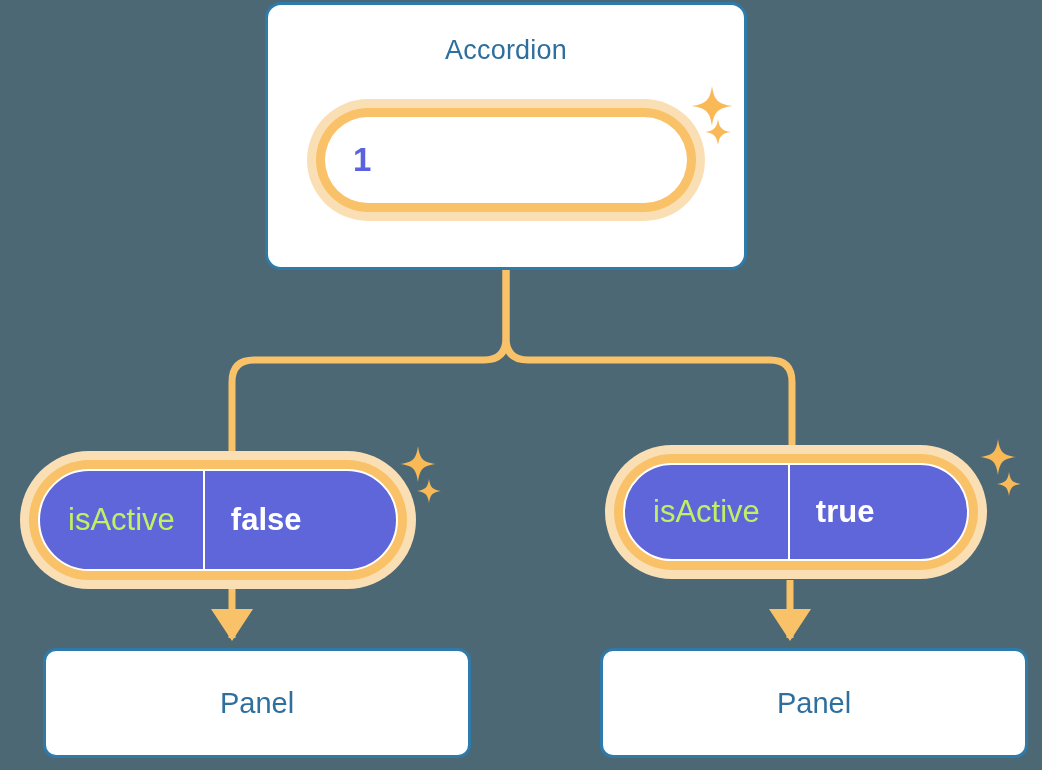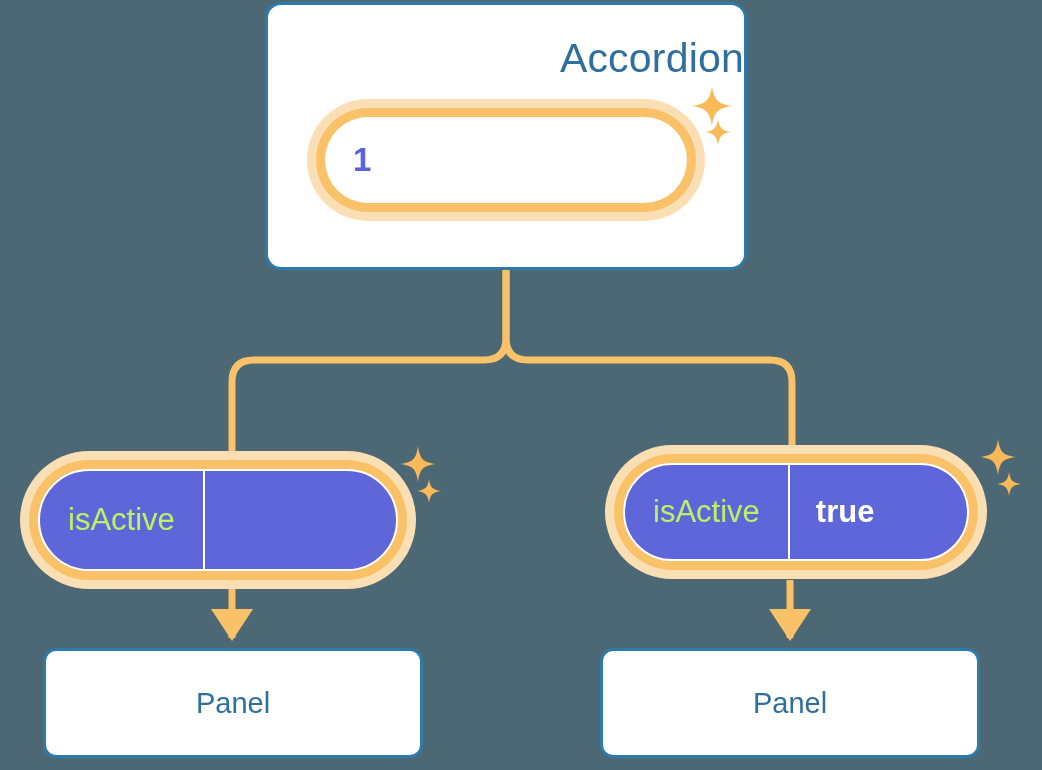--- a/index.html
+++ b/index.html
@@ -47,29 +47,29 @@
     width: 482px;
     height: 268px;
     border-radius: 16px;
   }
 
   .card-title {
     position: absolute;
     left: 0;
     right: 0;
     top: 30px;
-    text-align: right;
-    font-size: 41px;
+    text-align: center;
+    font-size: 27px;
     color: #2f6f9e;
     letter-spacing: 0.2px;
     white-space: nowrap;
   }
 
   .card-panel {
-    width: 380px;
+    width: 428px;
     height: 110px;
     border-radius: 13px;
     border-width: 3px;
   }
   .panel-left  { left: 43px;  top: 648px; }
   .panel-right { left: 600px; top: 648px; }
 
   .panel-label {
     position: absolute;
     left: 0;
@@ -225,20 +225,21 @@
     <path d="M24 2 C26 16 30 20 44 22 C30 24 26 28 24 42 C22 28 18 24 4 22 C18 20 22 16 24 2 Z" fill="#f9b957"></path>
   </svg>
   <svg class="sparkle" style="left:702px; top:116px;" width="42" height="42" viewBox="0 0 42 42">
     <path d="M16 3 C17.4 12 20 14.6 29 16 C20 17.4 17.4 20 16 29 C14.6 20 12 17.4 3 16 C12 14.6 14.6 12 16 3 Z" fill="#f9b957"></path>
   </svg>
 
   <div class="pill-wrap pill-solid pill-leaf-left">
     <div class="pill-ring">
       <div class="pill-body">
         <span class="pill-key">isActive</span>
+        <span class="pill-val">false</span>
       </div>
     </div>
   </div>
 
   <svg class="sparkle" style="left:396px; top:444px;" width="56" height="56" viewBox="0 0 56 56">
     <path d="M22 2 C23.8 15 27 18.2 40 20 C27 21.8 23.8 25 22 38 C20.2 25 17 21.8 4 20 C17 18.2 20.2 15 22 2 Z" fill="#f9b957"></path>
   </svg>
   <svg class="sparkle" style="left:414px; top:476px;" width="40" height="40" viewBox="0 0 40 40">
     <path d="M15 3 C16.3 11.5 18.5 13.7 27 15 C18.5 16.3 16.3 18.5 15 27 C13.7 18.5 11.5 16.3 3 15 C11.5 13.7 13.7 11.5 15 3 Z" fill="#f9b957"></path>
   </svg>

